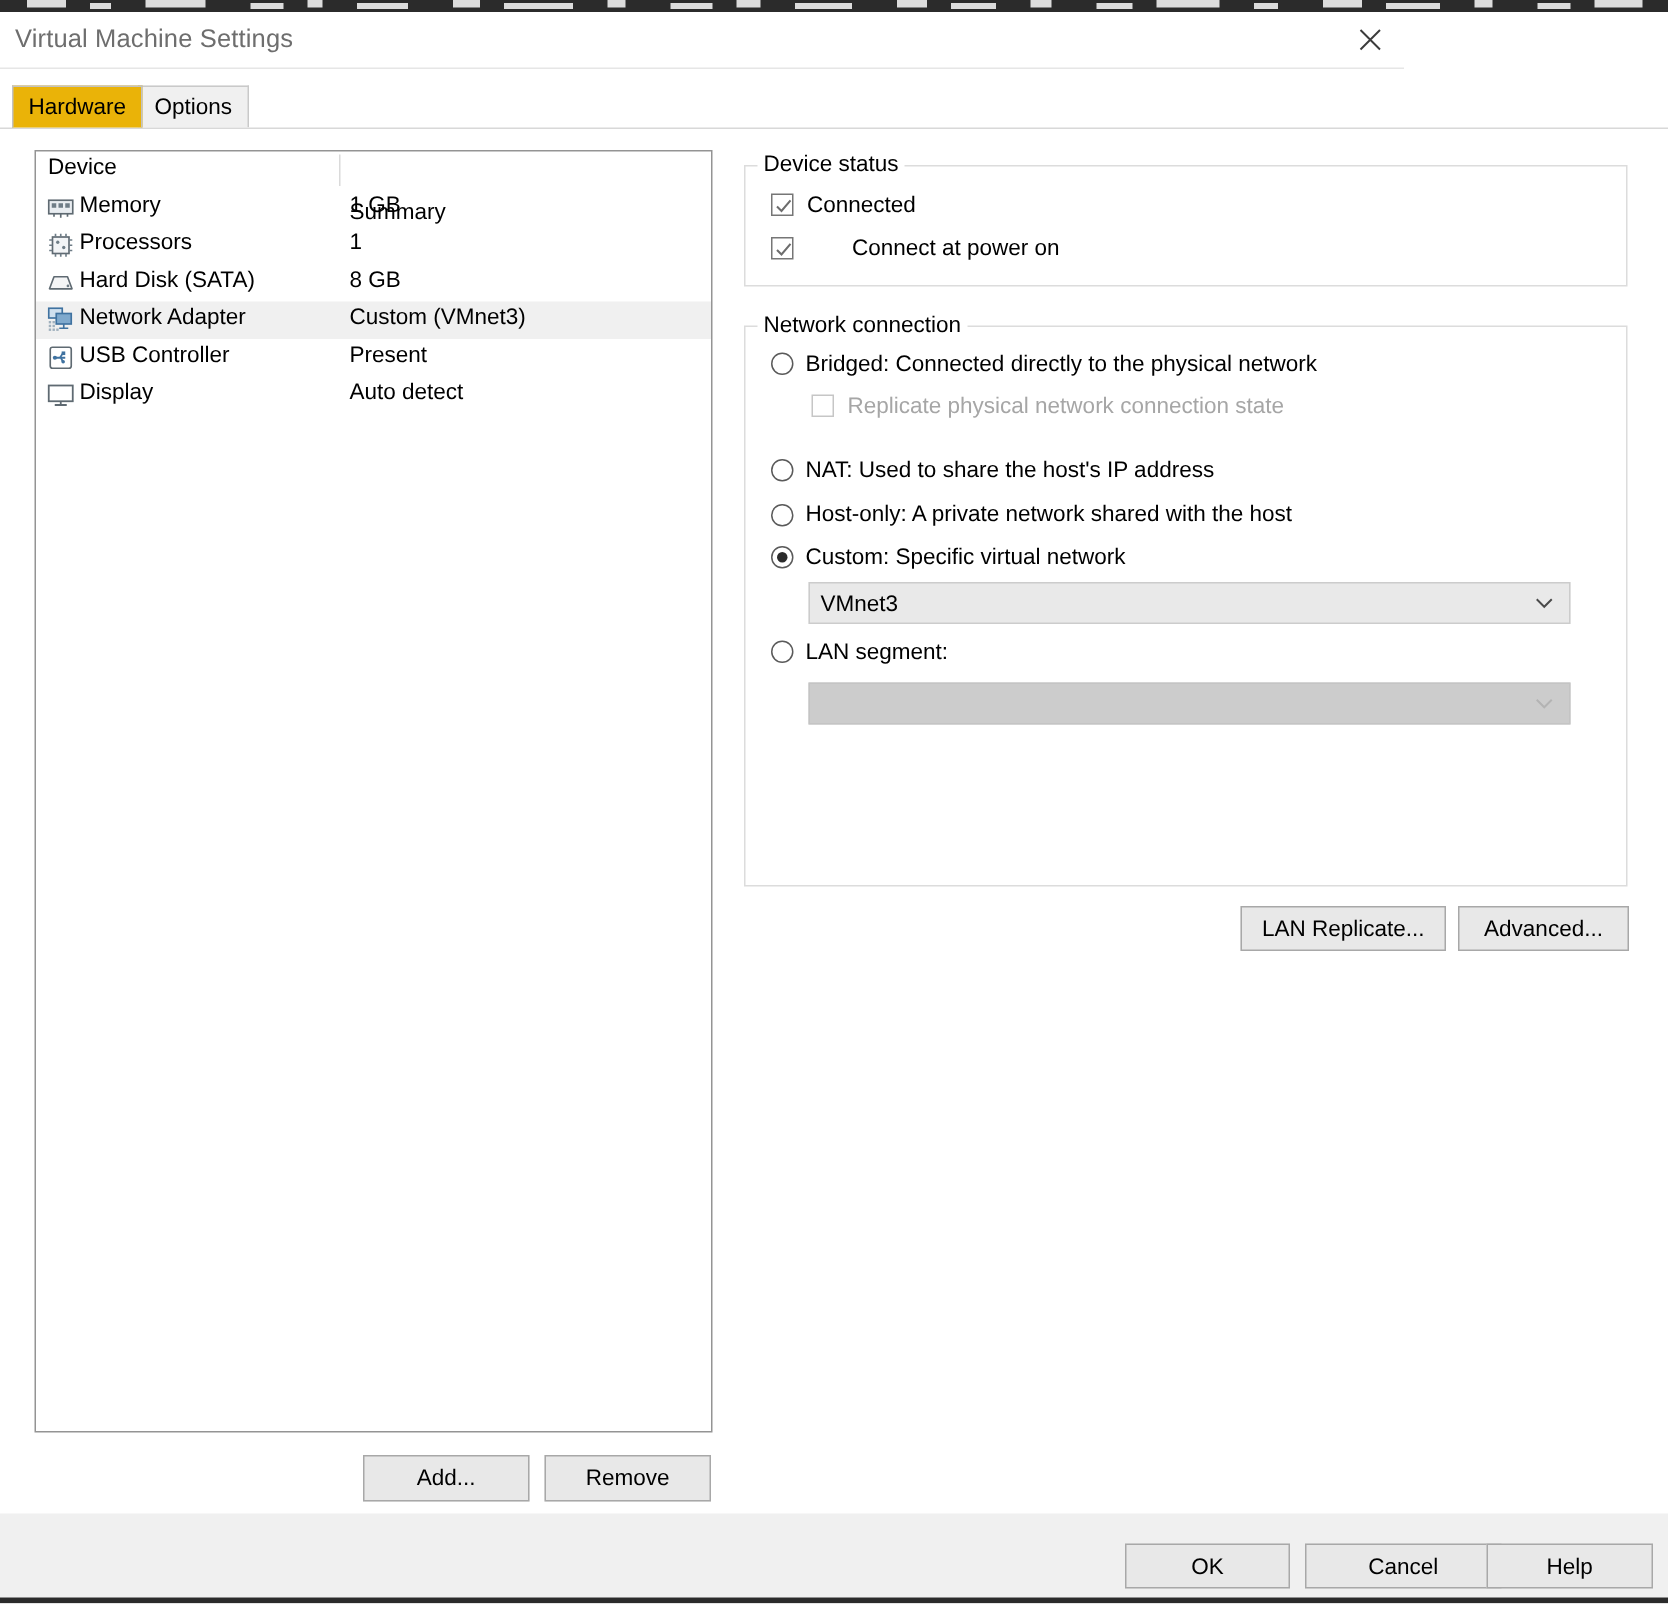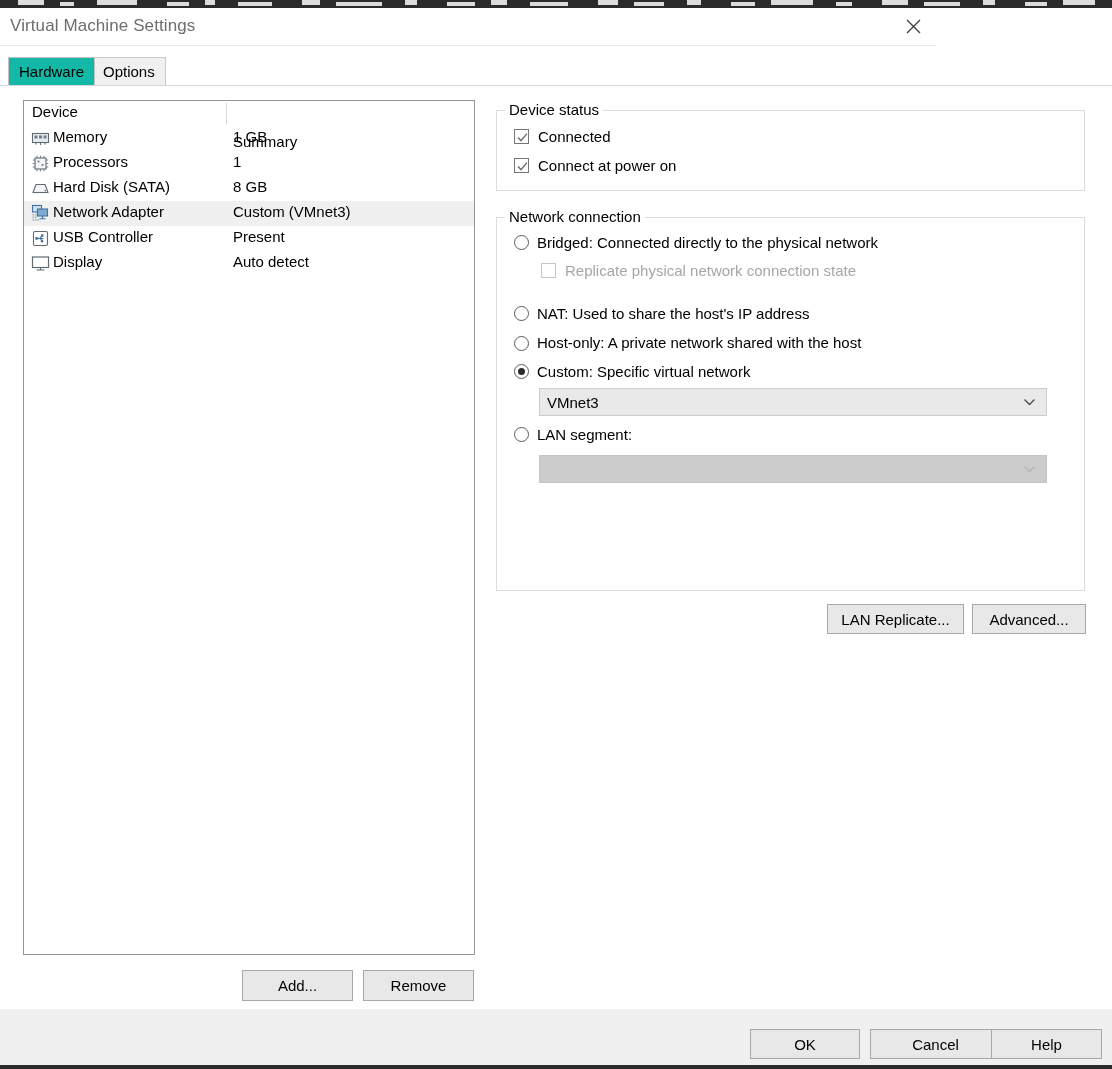--- a/index.html
+++ b/index.html
@@ -62,21 +62,21 @@
     padding: 0 10px;
     display: flex; align-items: center;
     font-size: 15px; color: #000000;
     border: 1px solid #c9c9c9;
     border-bottom: none;
     background: #f0f0f0;
     cursor: default;
     white-space: nowrap;
   }
   .tab.active {
-    background: #14b8a6;
+    background: #eab308;
     border-color: #c2c2c2;
     z-index: 2;
     padding-bottom: 1px;
     align-items: center;
   }
   .tab-hardware { left: 8px; }
   .tab-options  { left: 92px; }
 
   
   .body-area {
@@ -405,21 +405,21 @@
 
       <div class="chk-row" style="left:17px; top:17px;">
         <span class="chk-box">
           <svg width="13" height="13" viewBox="0 0 13 13">
               <path d="M2 6.6 L5 9.6 L11 2.6" stroke="#6d6d6d" stroke-width="1.4" fill="none"></path>
             </svg>
         </span>
         <span class="chk-label">Connected</span>
       </div>
 
-      <div class="chk-row" style="left:17px; top:46px;">
+      <div class="chk-row" style="left:17px; top:46px;gap:30px;">
         <span class="chk-box">
           <svg width="13" height="13" viewBox="0 0 13 13">
               <path d="M2 6.6 L5 9.6 L11 2.6" stroke="#6d6d6d" stroke-width="1.4" fill="none"></path>
             </svg>
         </span>
         <span class="chk-label">Connect at power on</span>
       </div>
     </div>
 
     <div class="groupbox gb-network">

